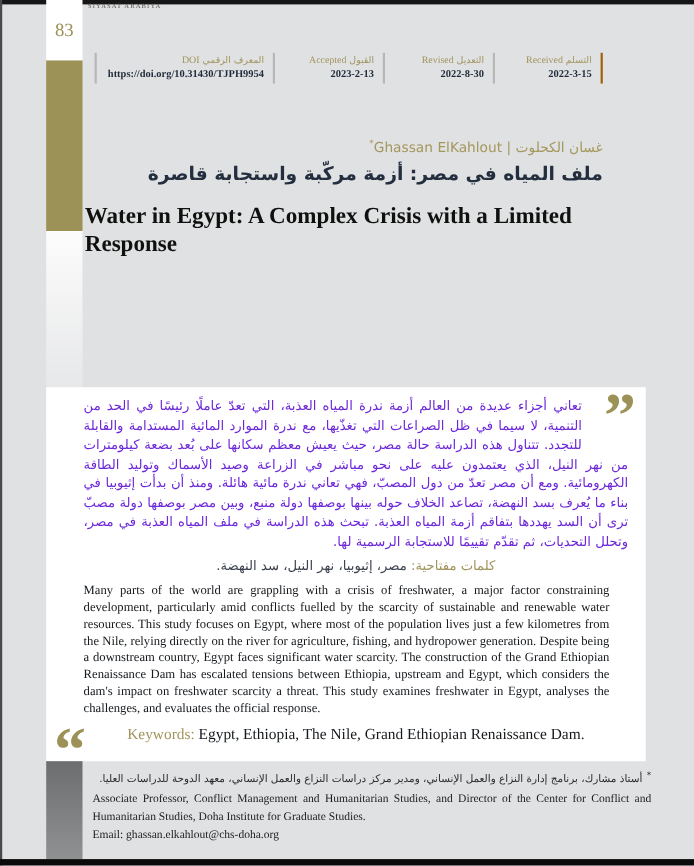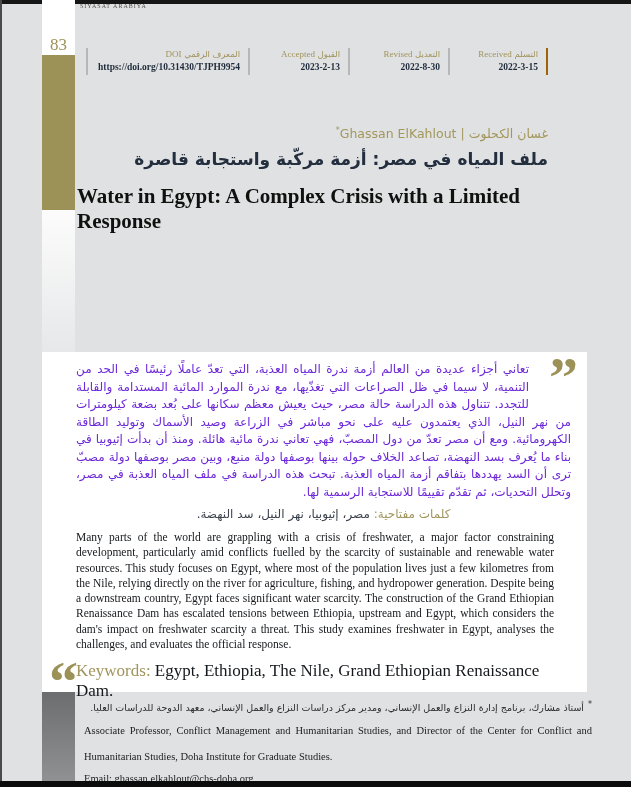--- a/index.html
+++ b/index.html
@@ -10,21 +10,21 @@
     font-family:"DejaVu Sans", sans-serif;
     margin:0 auto;
   }
   .edge-top    { position:absolute; left:0; top:0; width:631px; height:4px; background:#161616; }
   .edge-bottom { position:absolute; left:0; top:781px; width:631px; height:6px; background:#0b0b0b; }
   .edge-left   { position:absolute; left:0; top:0; width:2px; height:787px; background:#4a4a4a; }
 
   
   .pagenum-box {
     position:absolute; left:42px; top:0; width:33px; height:55px;
-    background:#ffffff; display:flex; align-items:flex-end; justify-content:center;
+    background:#ffffff; display:flex; align-items:center; justify-content:center;
     font-family:"Liberation Serif", serif; font-size:17px; color:#9c9156;
   }
   .accent-bar { position:absolute; left:42px; top:55px; width:33px; height:155px; background:#9c9156; }
   .fade-bar   { position:absolute; left:42px; top:210px; width:33px; height:205px;
                 background:linear-gradient(180deg, #fcfcfc 0%, rgba(252,252,252,0) 92%); }
 
   
   .logo { position:absolute; left:80px; top:6px; width:130px; }
   .logo-ar { direction:rtl; font-size:25px; font-weight:bold; color:#6b6257; line-height:26px; text-align:left; }
   .logo-ar .accent { color:#a89c60; font-size:21px; position:relative; top:-5px; }
@@ -55,30 +55,30 @@
   .quote { position:absolute; color:#9c9156; font-family:"Liberation Serif", serif;
            font-weight:bold; font-size:58px; line-height:0.9; }
   .quote-open  { top:0; right:9px; }
   .quote-close { bottom:-16px; left:7px; }
   .abstract-ar { direction:rtl; text-align:justify; font-size:12px; line-height:17.5px; color:#6d28d9; }
   .quote-space { float:right; width:42px; height:36px; }
   .keywords-ar { direction:rtl; text-align:center; margin-top:6px; font-size:12px; color:#3c424e; }
   .keywords-ar .kw-label { color:#a1945c; }
   .abstract-en { margin-top:9px; font-family:"Liberation Serif", serif; font-size:11.5px;
                  line-height:15.3px; text-align:justify; color:#15181c; margin-right:17px; }
-  .keywords-en { margin-top:9px; font-family:"Liberation Serif", serif; font-size:17px; color:#15181c; }
+  .keywords-en { margin-top:9px; font-family:"Liberation Serif", serif; font-size:14px; color:#15181c;text-align:center; }
   .keywords-en .kw-label { color:#a1945c; }
 
   
   .footnote-strip { position:absolute; left:42px; top:692px; width:33px; height:89px;
                     background:linear-gradient(180deg,#6b6d6f 0%, #8f9193 100%); }
   .footnote { position:absolute; left:84px; top:697px; width:508px; }
   .fn-ar { direction:rtl; text-align:right; font-size:9.5px; color:#2b2b2b; line-height:16px; }
   .fn-ar sup { font-size:8px; padding-left:4px; }
-  .fn-en { font-family:"Liberation Serif", serif; font-size:10.5px; line-height:26px;
+  .fn-en { font-family:"Liberation Serif", serif; font-size:10.5px; line-height:16px;
            color:#1c1c1c; text-align:justify; margin-top:2px; }
   .fn-email { font-family:"Liberation Serif", serif; font-size:10.5px; line-height:18px; color:#1c1c1c; }
 </style>
 </head>
 <body>
 
 <div class="screen">
   <div class="edge-top"></div>
   <div class="edge-left"></div>
 

